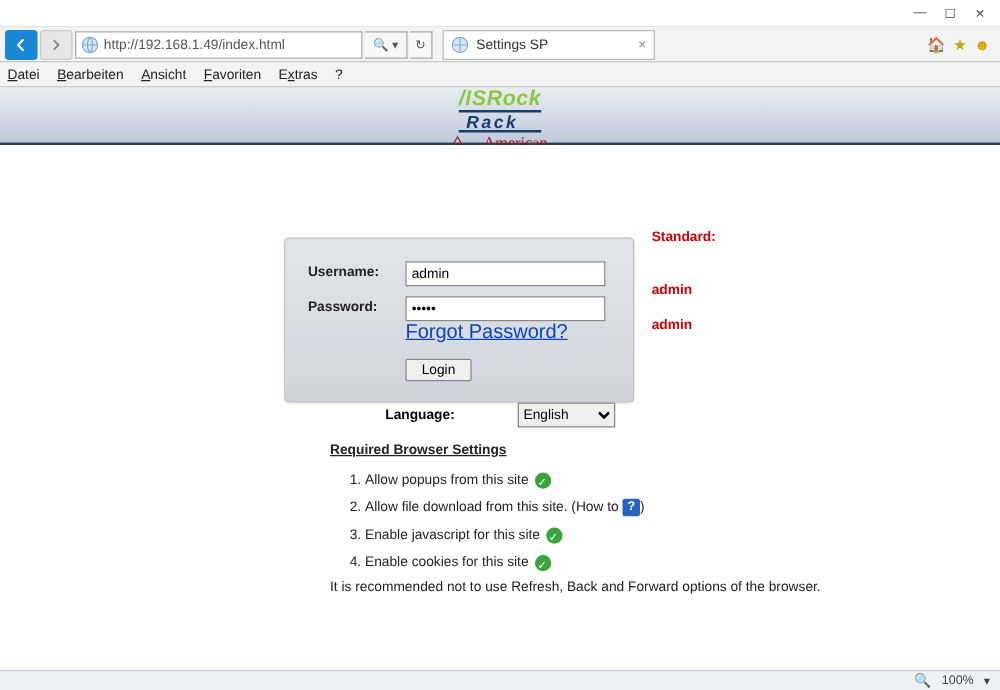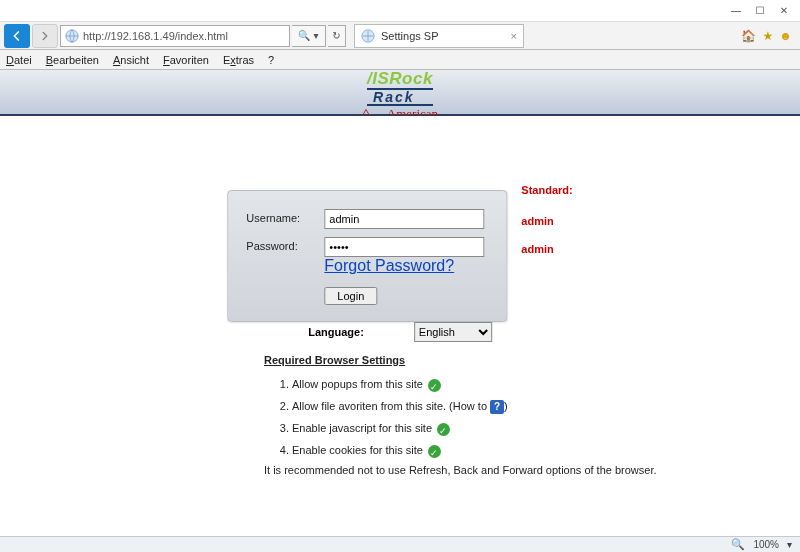--- a/index.html
+++ b/index.html
@@ -40,28 +40,28 @@
   .logo-ami svg { width: 28px; height: 28px; }
   .logo-ami .txt { display: flex; flex-direction: column; font-family: 'Times New Roman', serif; color: #a01818; font-size: 13px; line-height: 1; }
   
   
   .page { background: #fff; height: 420px; position: relative; }
   
   .loginwrap { position: absolute; left: 50%; top: 74px; transform: translateX(-50%); display: flex; align-items: flex-start; }
   .loginbox { width: 280px; background: linear-gradient(#e2e5e9,#d0d4da); border: 1px solid #b8bcc2; border-radius: 4px; padding: 14px 16px 12px 16px; box-shadow: 0 1px 2px rgba(0,0,0,0.1); }
   .loginbox table { width: 100%; border-collapse: collapse; }
   .loginbox td { padding: 4px 2px; vertical-align: top; font-size: 11px; }
-  .loginbox td.lbl { font-weight: normal; width: 78px; color: #222; padding-top: 7px; }
+  .loginbox td.lbl { font-weight: bold; width: 78px; color: #222; padding-top: 7px; }
   .loginbox input[type=text], .loginbox input[type=password] { width: 160px; height: 20px; border: 1px solid #888; padding: 1px 4px; font-size: 11px; }
   .loginbox a { color: #0645c5; font-size: 16px; }
   .loginbox .btnrow td { padding-top: 8px; }
   .loginbox button { padding: 2px 12px; font-size: 11px; border: 1px solid #888; background: #efefef; border-radius: 2px; }
   
   .hints { margin-left: 14px; color: #c00; font-size: 11px; font-weight: bold; }
-  .hints .h-std { margin-bottom: 11px; margin-top: -6px; }
+  .hints .h-std { margin-bottom: 22px; margin-top: -6px; }
   .hints .h-row { height: 28px; display: flex; align-items: center; }
   
   .langrow { position: absolute; left: 50%; top: 206px; transform: translateX(-50%); display: flex; align-items: center; gap: 34px; font-size: 11px; }
   .langrow .ll { font-weight: bold; }
   .langrow select { font-size: 11px; width: 78px; height: 20px; border: 1px solid #888; margin-left: 16px; }
   
   .reqblock { position: absolute; left: 264px; top: 238px; width: 400px; font-size: 11px; color: #222; }
   .reqblock .rhd { font-weight: bold; text-decoration: underline; margin-bottom: 10px; }
   .reqblock ol { list-style: decimal; padding-left: 28px; }
   .reqblock li { margin-bottom: 6px; line-height: 16px; }
@@ -182,21 +182,21 @@
     <span class="ll">Language:</span>
     <select>
       <option>English</option>
     </select>
   </div>
 
   <div class="reqblock">
     <div class="rhd">Required Browser Settings</div>
     <ol>
       <li><span>Allow popups from this site</span> <span class="ok"></span></li>
-      <li><span>Allow file avoriten from this site. (How to</span> <span class="help">?</span><span>)</span></li>
+      <li><span>Allow file download from this site. (How to</span> <span class="help">?</span><span>)</span></li>
       <li><span>Enable javascript for this site</span> <span class="ok"></span></li>
       <li><span>Enable cookies for this site</span> <span class="ok"></span></li>
     </ol>
     <div class="note">It is recommended not to use Refresh, Back and Forward options of the browser.</div>
   </div>
 
 </div>
 
 <div class="statusbar">
   <span class="zicon">🔍</span>

